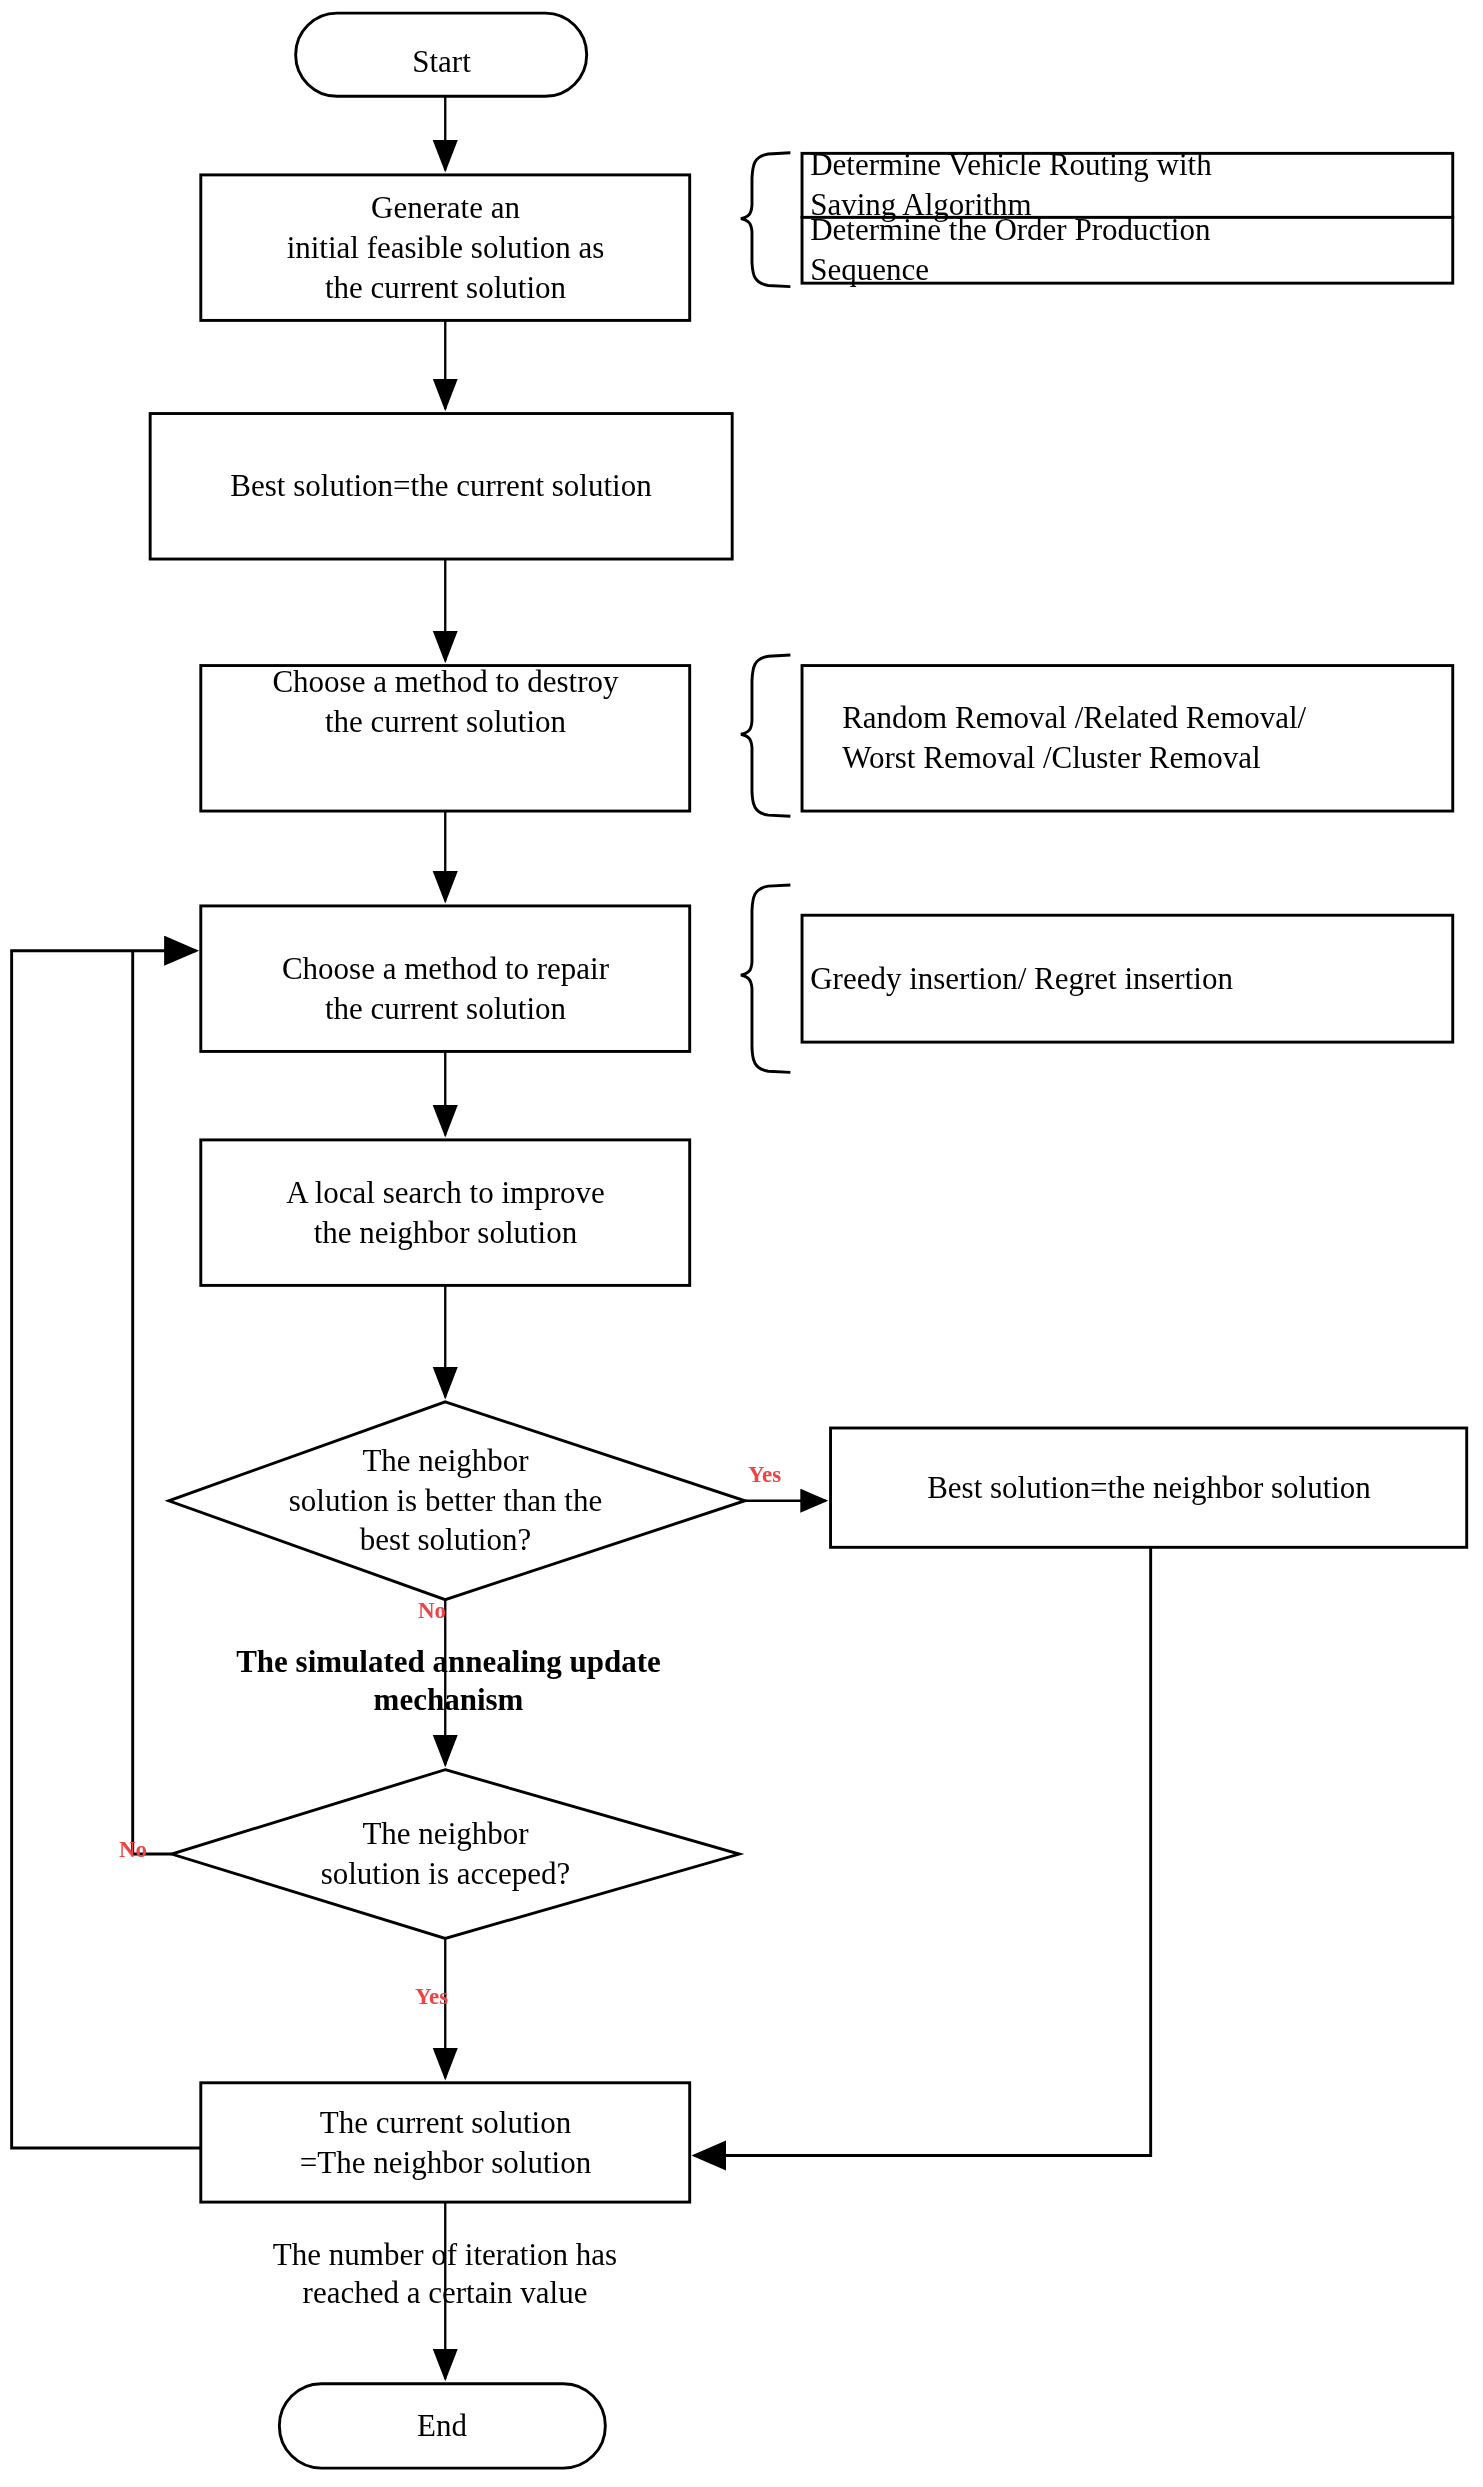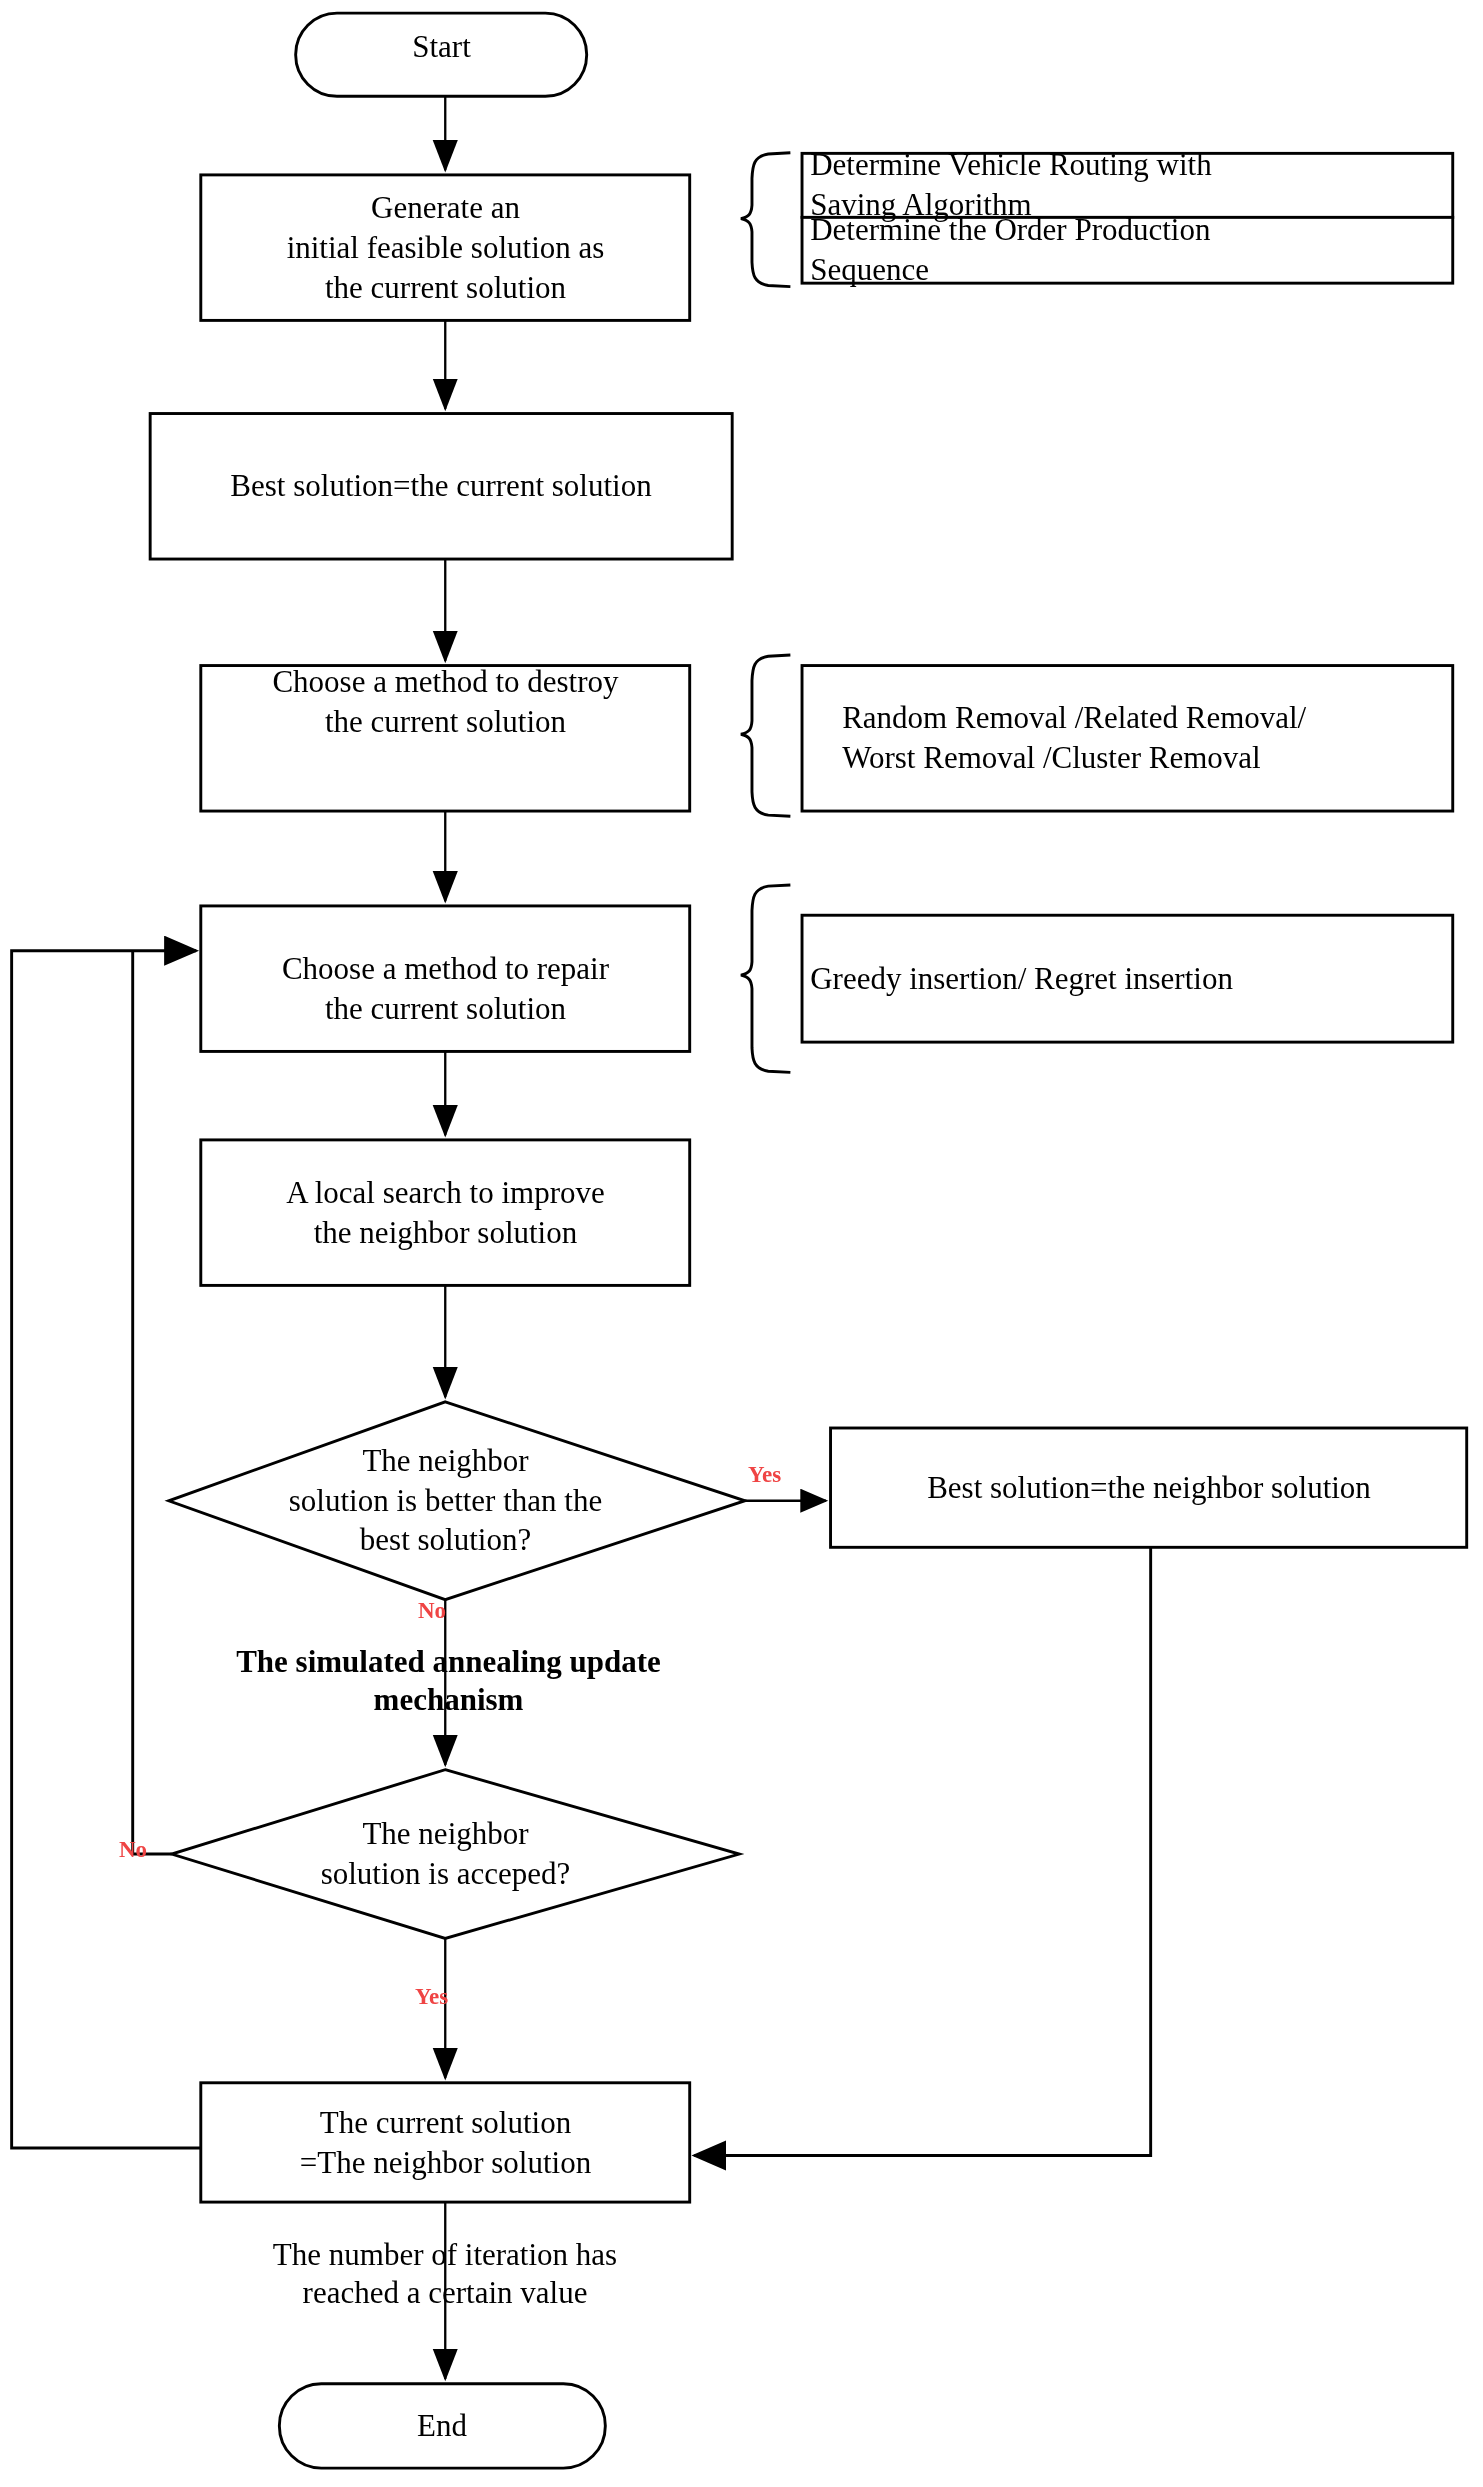--- a/index.html
+++ b/index.html
@@ -113,21 +113,21 @@
 
     <polyline points="295,3185 228,3185 228,1633" fill="none" stroke="#000" stroke-width="5"></polyline>
 
     <polyline points="345,3690 20,3690 20,1633 337,1633" fill="none" stroke="#000" stroke-width="5" marker-end="url(#arrowSolid)"></polyline>
 
     <polyline points="1977,2658 1977,3703 1193,3703" fill="none" stroke="#000" stroke-width="5" marker-end="url(#arrowSolid)"></polyline>
 
     <line x1="765" y1="3783" x2="765" y2="4087" stroke="#000" stroke-width="4" marker-end="url(#arrowThin)"></line>
   </svg>
 
-  <div class="node" style="left:296px;top:9px;width:291px;height:76px;">Start</div>
+  <div class="node" style="left:296px;top:24px;width:291px;height:76px;">Start</div>
 
   <div class="node" style="left:201px;top:175px;width:489px;height:146px;">Generate an
 initial feasible solution as
 the current solution</div>
 
   <div class="node left" style="left:802px;top:153px;width:651px;height:64px;">Determine Vehicle Routing with
 Saving Algorithm</div>
   <div class="node left" style="left:802px;top:217px;width:651px;height:66px;">Determine the Order Production
 Sequence</div>
 

